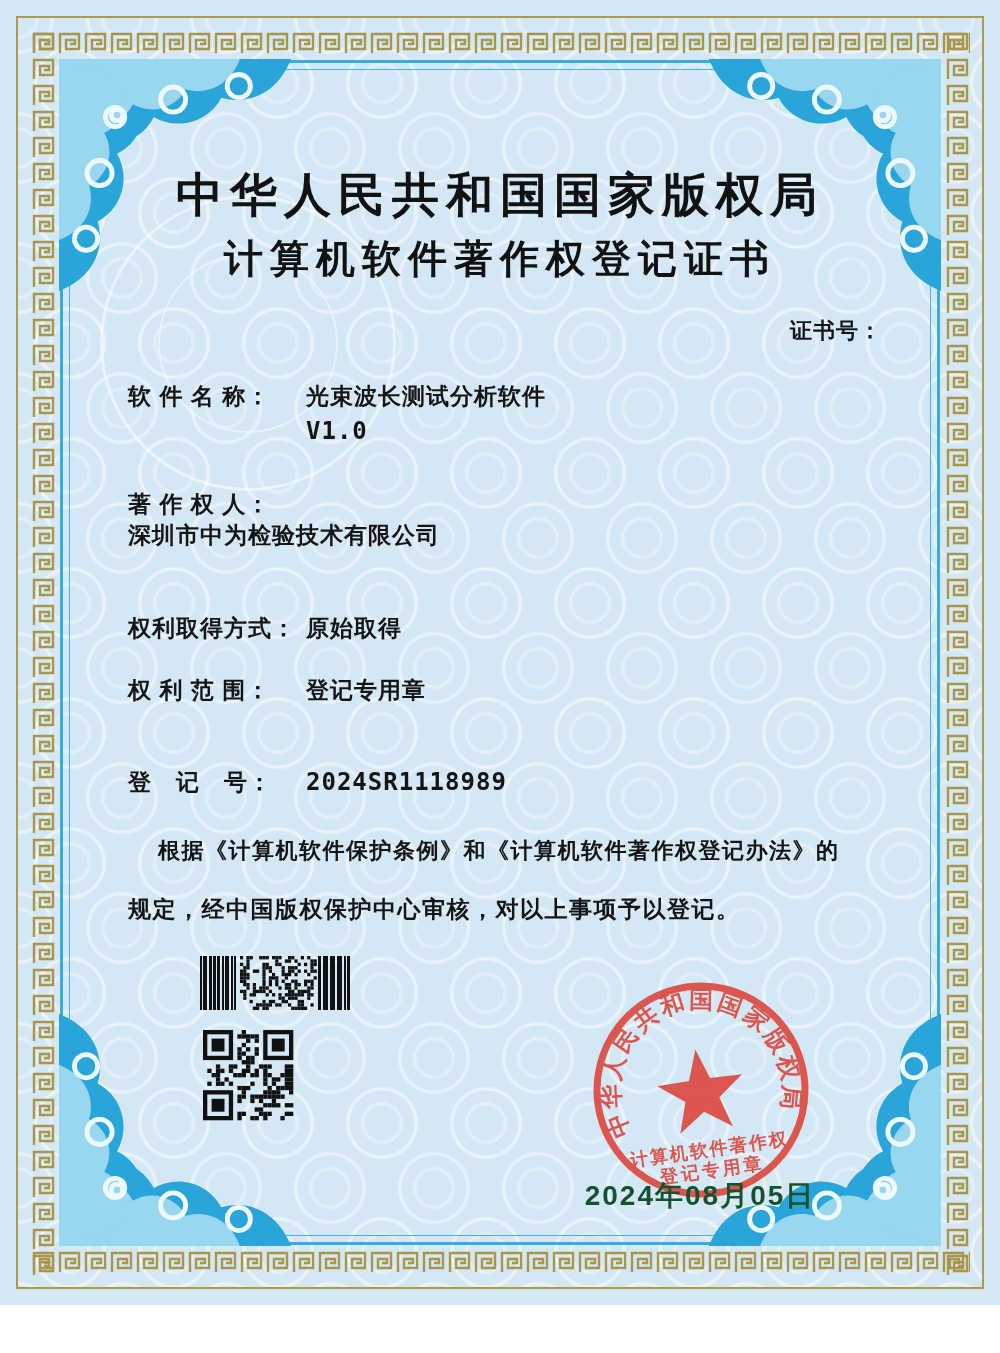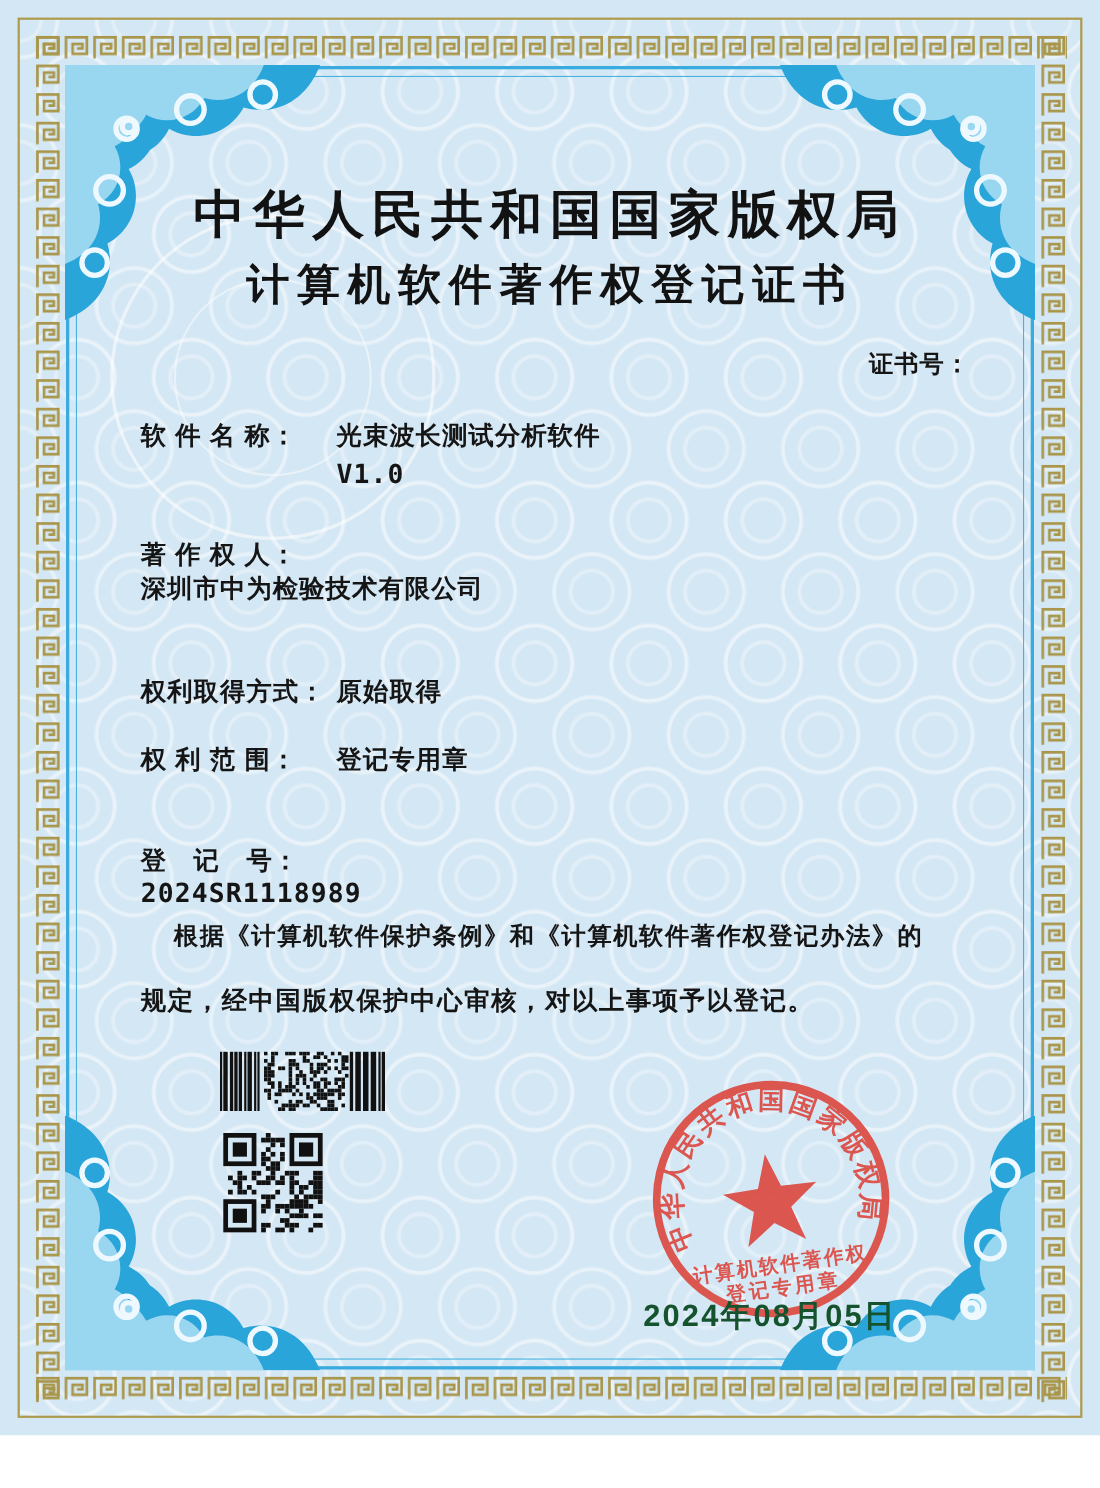--- a/index.html
+++ b/index.html
@@ -49,21 +49,21 @@
   .title1{position:absolute;top:164px;left:0;right:0;text-align:center;
     font-size:47px;font-weight:bold;letter-spacing:7px;color:#121212;}
   .title2{position:absolute;top:232px;left:0;right:0;text-align:center;
     font-size:39px;font-weight:bold;letter-spacing:7px;color:#121212;}
   .certno{position:absolute;top:316px;right:118px;font-size:22px;font-weight:bold;
     letter-spacing:1px;display:flex;gap:22px;}
   .field{position:absolute;left:128px;font-size:23px;font-weight:bold;letter-spacing:1px;
     display:flex;align-items:baseline;}
   .field .label{display:inline-block;min-width:178px;}
   .f1{top:381px;} .f1b{top:417px;left:306px;justify-content:center;} .f2{top:489px;flex-direction:column;}
-  .f3{top:613px;font-family:Liberation Serif, serif;} .f4{top:675px;} .f5{top:767px;flex-direction:column;}
+  .f3{top:613px;font-family:Liberation Serif, serif;} .f4{top:675px;} .f5{top:767px;}
   .mono{font-family:"DejaVu Sans Mono","Liberation Mono",monospace;font-size:24px;letter-spacing:1px;}
   .st1{position:absolute;left:158px;top:836px;font-size:22px;font-weight:bold;letter-spacing:1.5px;}
   .st2{position:absolute;left:128px;top:894px;font-size:23px;font-weight:bold;letter-spacing:1.5px;}
   
   .barcode{position:absolute;left:200px;top:956px;width:150px;height:54px;}
   .qr{position:absolute;left:201px;top:1028px;width:94px;height:94px;}
   .barcode svg,.qr svg{display:block;width:100%;height:100%;}
   
   .seal{position:absolute;left:589px;top:978px;width:224px;height:224px;
     transform:rotate(-8deg);opacity:0.92;}

